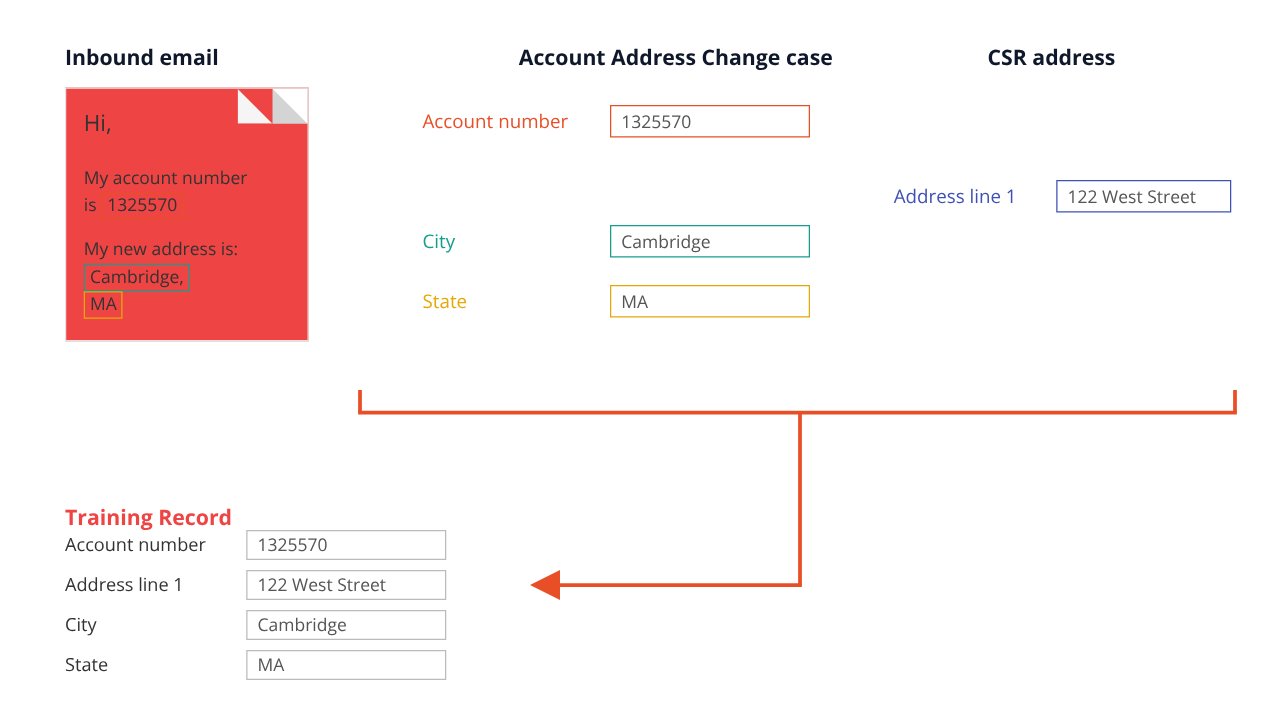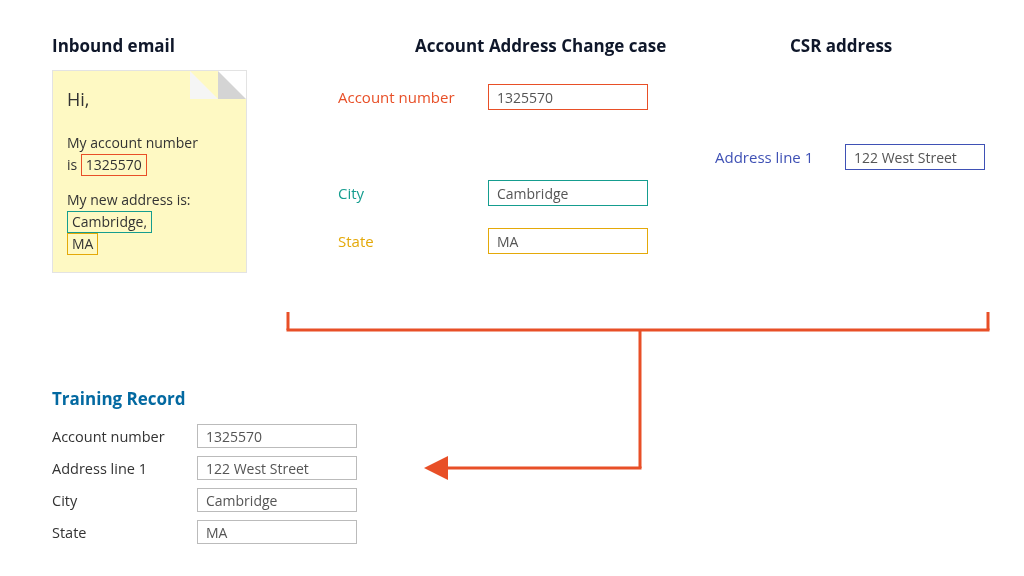--- a/index.html
+++ b/index.html
@@ -19,21 +19,21 @@
     font-size: 17px;
     color: #0f172a;
     position: absolute;
   }
   
   .email-card {
     position: absolute;
     left: 52px;
     top: 70px;
     width: 195px;
-    background: #fef9c3;
+    background: #ef4444;
     border: 1px solid #e3e3e3;
     padding: 14px 14px 16px 14px;
     line-height: 1.6;
     font-size: 14px;
   }
   .email-fold {
     position: absolute;
     top: 0;
     right: 0;
     width: 0;
@@ -97,21 +97,22 @@
   .bd-orange { border-color: #e84f27; }
   .bd-teal   { border-color: #159d8f; }
   .bd-gold   { border-color: #e4a909; }
   .bd-blue   { border-color: #3f51b5; }
 
   
   .train-heading {
     position: absolute;
     font-weight: 700;
     font-size: 17px;
-    color: #0369a1;
+    color: #ef4444;
+    margin-top: 15px;
   }
   .train-row {
     position: absolute;
     display: flex;
     align-items: center;
   }
   .train-row .form-label { width: 145px; font-size: 14.5px; }
   .train-row .form-input { width: 160px; height: 24px; }
 
   

